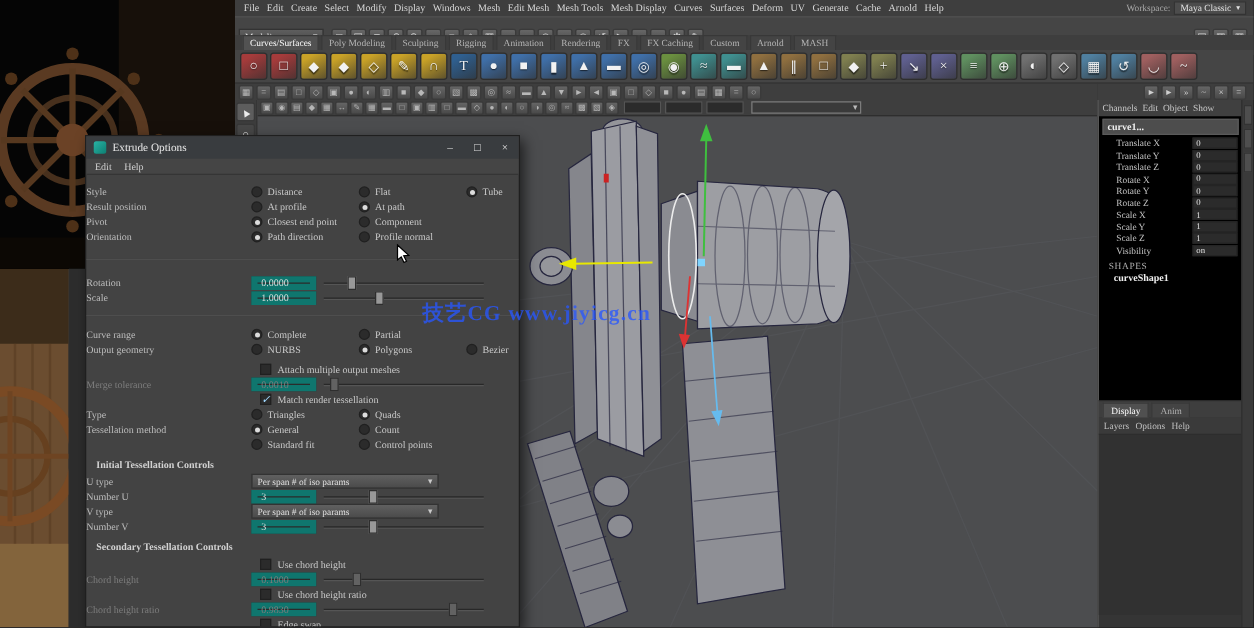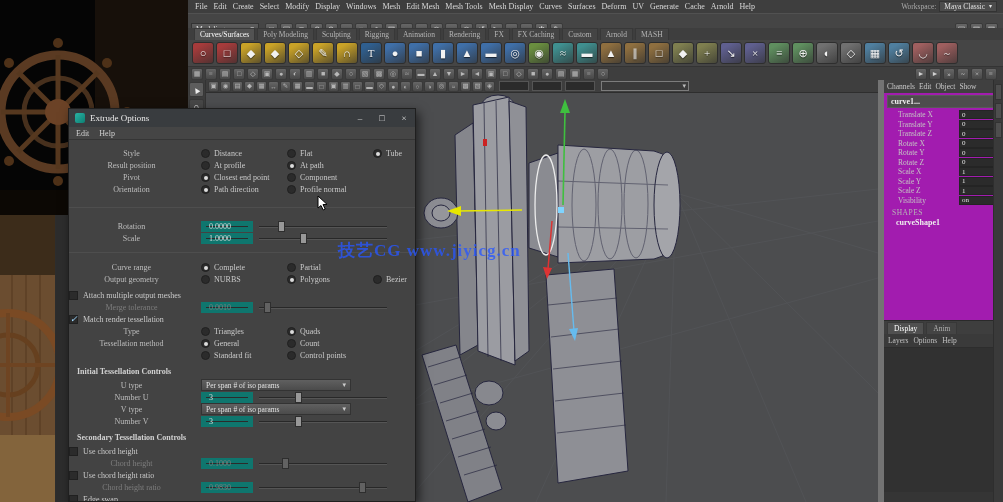--- a/index.html
+++ b/index.html
@@ -34,21 +34,21 @@
 #toolbox .lico{flex:none;width:15px;height:13px;font-size:9px;color:#9a9a9a;background:#424242;border:1px solid #383838;display:flex;align-items:center;justify-content:center}
 #toolbox .gap{height:5px;flex:none}
 
 #viewport{left:206px;top:80px;width:672px;height:422px;background:#4c4d4f;overflow:hidden}
 #vptoolbar{position:absolute;left:0;top:0;width:672px;height:13px;background:#3e3e3e;border-bottom:1px solid #2e2e2e;display:flex;align-items:center;padding:0 2px;overflow:hidden}
 #vptoolbar .ico{width:11px;height:11px;font-size:6.5px;margin-right:1px;color:#b5b5b5}
 .vpfld{flex:none;width:30px;height:10px;background:#2b2b2b;border:1px solid #555;margin-left:3px}
 #vpwide{flex:none;width:88px;height:10px;background:#3a3a3a;border:1px solid #7c7c7c;margin-left:6px;display:flex;align-items:center;justify-content:flex-end;color:#bbb;font-size:7px;padding:0 2px}
 #scene{position:absolute;left:0;top:13px}
 
-#rightpanel{left:878px;top:80px;width:125px;height:422px;background:#a21caf;border-left:6px solid #737373}
+#rightpanel{left:878px;top:80px;width:125px;height:422px;background:#000000;border-left:1px solid #737373}
 #cbmenus{display:flex;gap:4px;padding:2px 3px;font-size:7.5px;color:#c8c8c8;background:#404040;white-space:nowrap;overflow:hidden;width:115px}
 #nodename{width:109px;background:#4d4d4d;border:1px solid #5a5a5a;margin:2px 3px 2px 3px;padding:1px 3px;font-size:8px;font-weight:bold;color:#f0f0f0}
 .cbrow2{display:flex;align-items:center;height:9.5px;padding-left:14px;font-size:7.5px;color:#c4c4c4;width:115px}
 .cbrow2 .v{margin-left:auto;margin-right:4px;width:36px;height:9px;background:#2b2b2b;border:1px solid #242424;color:#e2e2e2;font-size:7px;display:flex;align-items:center;padding-left:2px}
 #shapeshdr{padding:3px 0 0 8px;font-size:7.5px;color:#b5b5b5;letter-spacing:.5px}
 #shapename{padding:1px 0 0 12px;font-size:8px;font-weight:bold;color:#eee}
 #rightstrip{position:absolute;right:0;top:0;width:10px;height:422px;background:#3a3a3a;border-left:1px solid #2e2e2e;display:flex;flex-direction:column;align-items:center;padding-top:4px;gap:3px}
 #rightstrip .ric{flex:none;width:7px;height:16px;background:#4e4e4e;border:1px solid #333}
 #layereditor{position:absolute;left:0;top:240px;width:115px;height:182px;background:#353535;border-top:1px solid #2a2a2a}
 #letabs{display:flex;gap:2px;background:#3e3e3e;padding:1px 3px 0}
@@ -63,28 +63,28 @@
 #dialog{position:absolute;left:68px;top:108px;width:348px;height:394px;background:#434343;border:1px solid #1f1f1f;box-shadow:3px 4px 10px rgba(0,0,0,.6);z-index:30;overflow:hidden}
 #dtitle{height:18px;background:#393c3f;display:flex;align-items:center;padding:0 0 0 6px;gap:5px}
 #dtitle .dic{flex:none;width:10px;height:10px;background:linear-gradient(135deg,#29b3a4,#0d7f73);border-radius:2px}
 #dtitle .dtxt{font-size:9px;color:#e8e8e8}
 #dwin{margin-left:auto;display:flex;height:18px}
 #dwin .wb{width:22px;height:18px;display:flex;align-items:center;justify-content:center;font-size:9px;color:#ddd}
 #dmenu{height:13px;background:#454545;border-bottom:1px solid #353535;display:flex;align-items:center;gap:10px;padding:0 7px}
 #dmenu .dmi{font-size:8px;color:#d0d0d0}
 #dbody{padding-top:7px;font-size:8px}
 .drow{display:flex;align-items:center;height:12px}
-.lbl{flex:none;width:132px;text-align:center;padding-right:7px;color:#bdbdbd;white-space:nowrap}
+.lbl{flex:none;width:132px;text-align:left;padding-right:7px;color:#bdbdbd;white-space:nowrap}
 .opt{flex:none;display:flex;align-items:center;gap:4px;width:86px;color:#c9c9c9;white-space:nowrap}
 .opt.wide{width:auto}
 .radio{flex:none;width:9px;height:9px;border-radius:50%;background:#2b2b2b;border:1px solid #202020;position:relative}
 .radio.on::after{content:"";position:absolute;left:2px;top:2px;width:4px;height:4px;border-radius:50%;background:#dcdcdc}
 .cb{flex:none;width:9px;height:9px;background:#2b2b2b;border:1px solid #202020;position:relative;color:#9fd8ff;font-size:9px;line-height:8px;text-align:center}
 .cb.on::after{content:"\2713";position:absolute;left:0;top:-1px}
-.cbrow{gap:5px;color:#c9c9c9}
+.cbrow{margin-left:139px;gap:5px;color:#c9c9c9}
 .fld{flex:none;width:52px;height:11px;background:#2b2b2b;border:5px solid #0f766e;color:#dedede;display:flex;align-items:center;padding:0 3px}
 .slider{flex:none;position:relative;width:128px;height:11px;margin-left:6px}
 .slider::before{content:"";position:absolute;left:0;right:0;top:5px;height:1px;background:#282828;box-shadow:0 1px 0 #555}
 .slider i{position:absolute;top:0;width:7px;height:11px;background:#989898;border:1px solid #2e2e2e}
 .dd{flex:none;width:150px;height:12px;background:linear-gradient(#606060,#4b4b4b);border:1px solid #333;display:flex;align-items:center;padding:0 4px;color:#e0e0e0;font-size:7.5px}
 .dd .caret{margin-left:auto;font-size:7px;color:#ccc}
 .hdr{margin:6px 0 3px 8px;font-size:8px;font-weight:bold;color:#d2d2d2}
 .sep{height:1px;background:#373737;border-bottom:1px solid #4e4e4e;margin:4px 0}
 .sp8{height:8px}.sp4{height:4px}
 .dis .lbl{color:#7d7d7d}.dis .fld{color:#7d7d7d}.dis .slider i{background:#626262}

